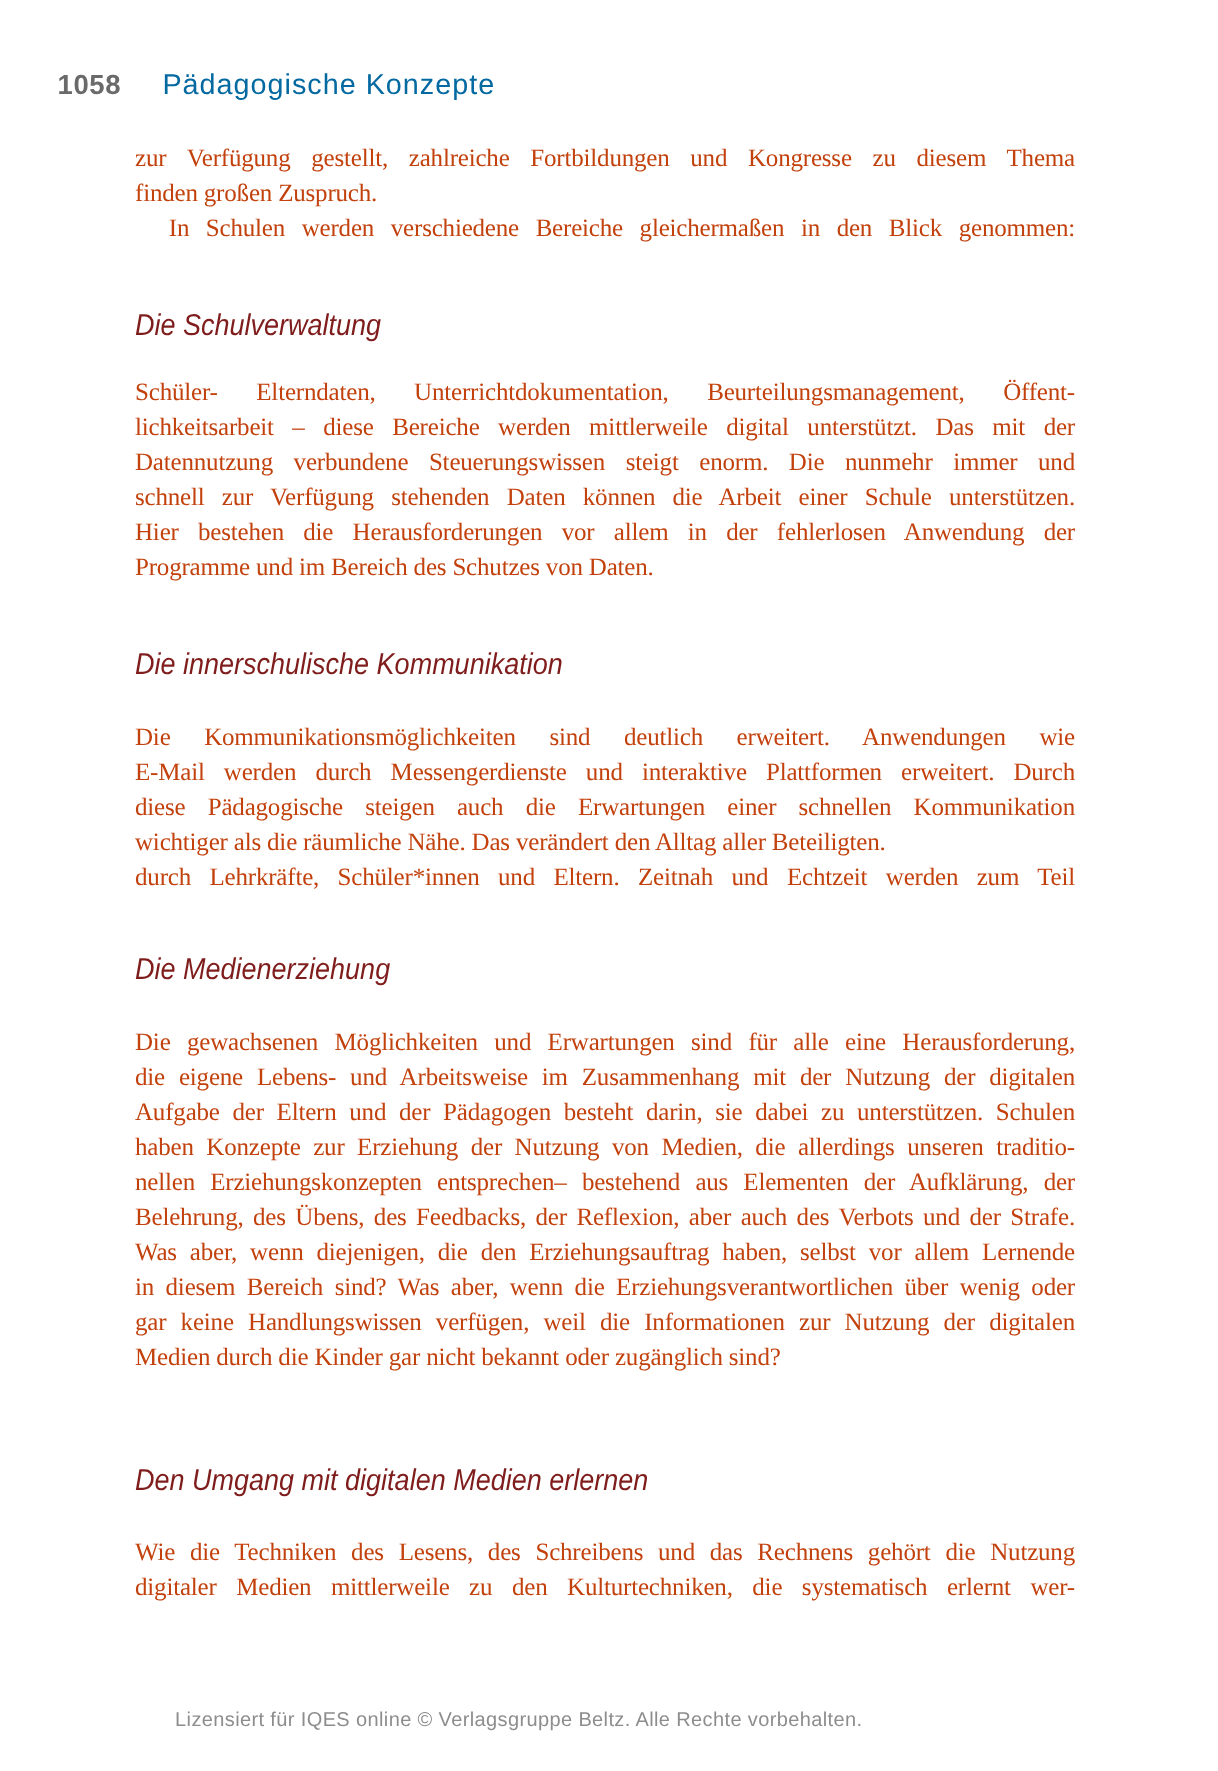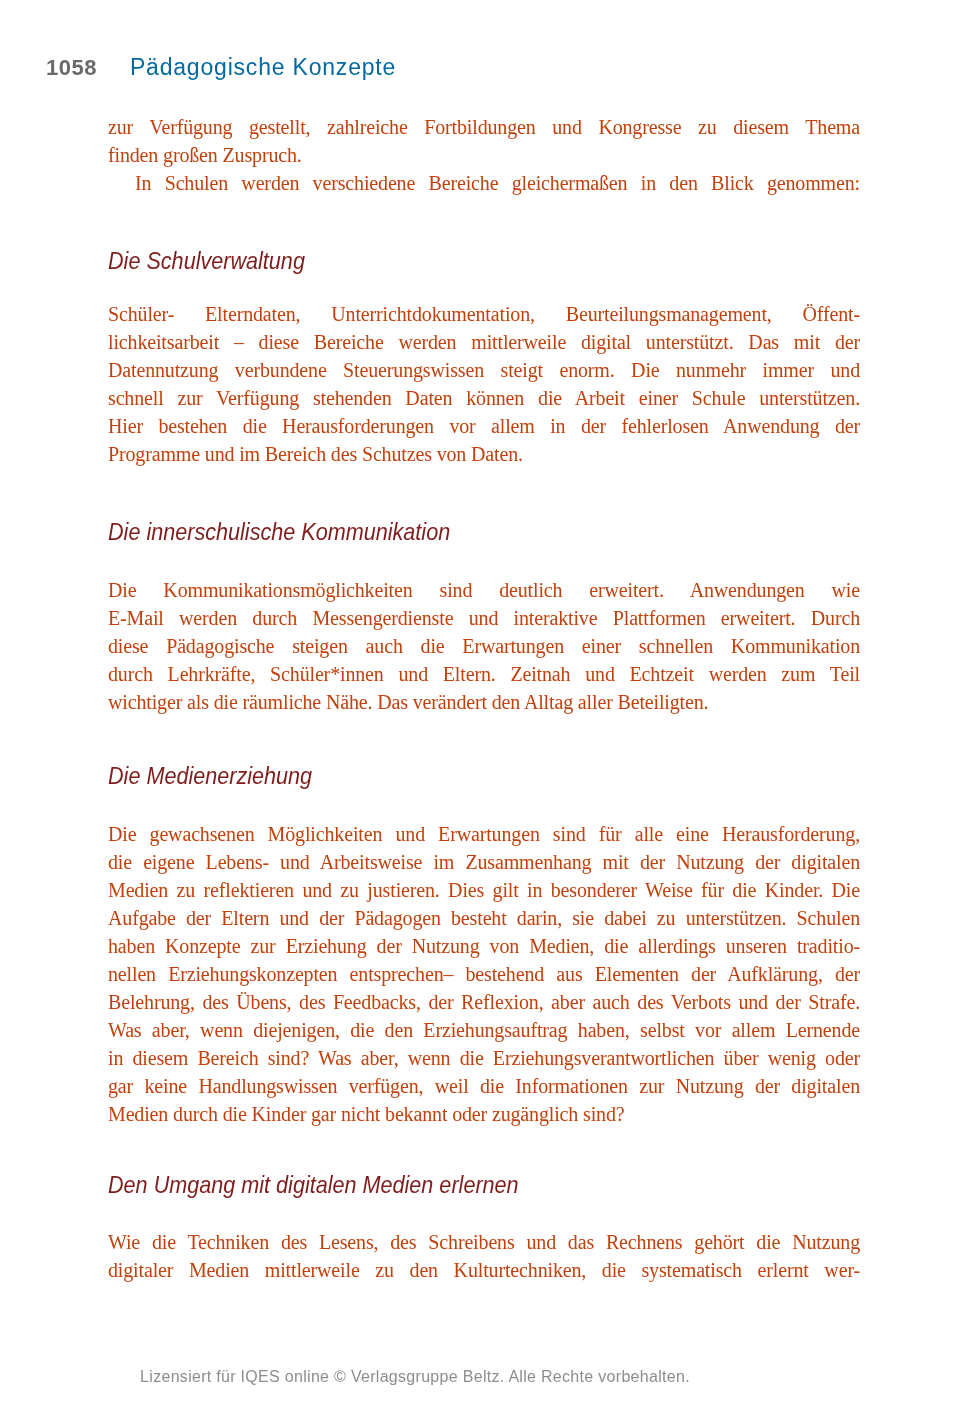--- a/index.html
+++ b/index.html
@@ -124,31 +124,30 @@
       <div class="bodyline last">Programme und im Bereich des Schutzes von Daten.</div>
     </div>
 
   <div class="section-heading" style="top:517px">
     <span>Die innerschulische Kommunikation</span>
   </div>
   <div class="block" style="top:576px">
       <div class="bodyline">Die Kommunikationsmöglichkeiten sind deutlich erweitert. Anwendungen wie</div>
       <div class="bodyline">E-Mail werden durch Messengerdienste und interaktive Plattformen erweitert. Durch</div>
       <div class="bodyline">diese Pädagogische steigen auch die Erwartungen einer schnellen Kommunikation</div>
+      <div class="bodyline last">wichtiger als die räumliche Nähe. Das verändert den Alltag aller Beteiligten.</div>
       <div class="bodyline">durch Lehrkräfte, Schüler*innen und Eltern. Zeitnah und Echtzeit werden zum Teil</div>
-      <div class="bodyline last">wichtiger als die räumliche Nähe. Das verändert den Alltag aller Beteiligten.</div>
     </div>
 
   <div class="section-heading" style="top:761px">
     <span>Die Medienerziehung</span>
   </div>
   <div class="block" style="top:820px">
       <div class="bodyline">Die gewachsenen Möglichkeiten und Erwartungen sind für alle eine Herausforderung,</div>
       <div class="bodyline">die eigene Lebens- und Arbeitsweise im Zusammenhang mit der Nutzung der digitalen</div>
-      <div class="bodyline">Medien zu reflektieren und zu justieren. Dies gilt in besonderer Weise für die Kinder. Die</div>
       <div class="bodyline">Aufgabe der Eltern und der Pädagogen besteht darin, sie dabei zu unterstützen. Schulen</div>
       <div class="bodyline">haben Konzepte zur Erziehung der Nutzung von Medien, die allerdings unseren traditio-</div>
       <div class="bodyline">nellen Erziehungskonzepten entsprechen– bestehend aus Elementen der Aufklärung, der</div>
       <div class="bodyline">Belehrung, des Übens, des Feedbacks, der Reflexion, aber auch des Verbots und der Strafe.</div>
       <div class="bodyline">Was aber, wenn diejenigen, die den Erziehungsauftrag haben, selbst vor allem Lernende</div>
       <div class="bodyline">in diesem Bereich sind? Was aber, wenn die Erziehungsverantwortlichen über wenig oder</div>
       <div class="bodyline">gar keine Handlungswissen verfügen, weil die Informationen zur Nutzung der digitalen</div>
       <div class="bodyline last">Medien durch die Kinder gar nicht bekannt oder zugänglich sind?</div>
     </div>
 

